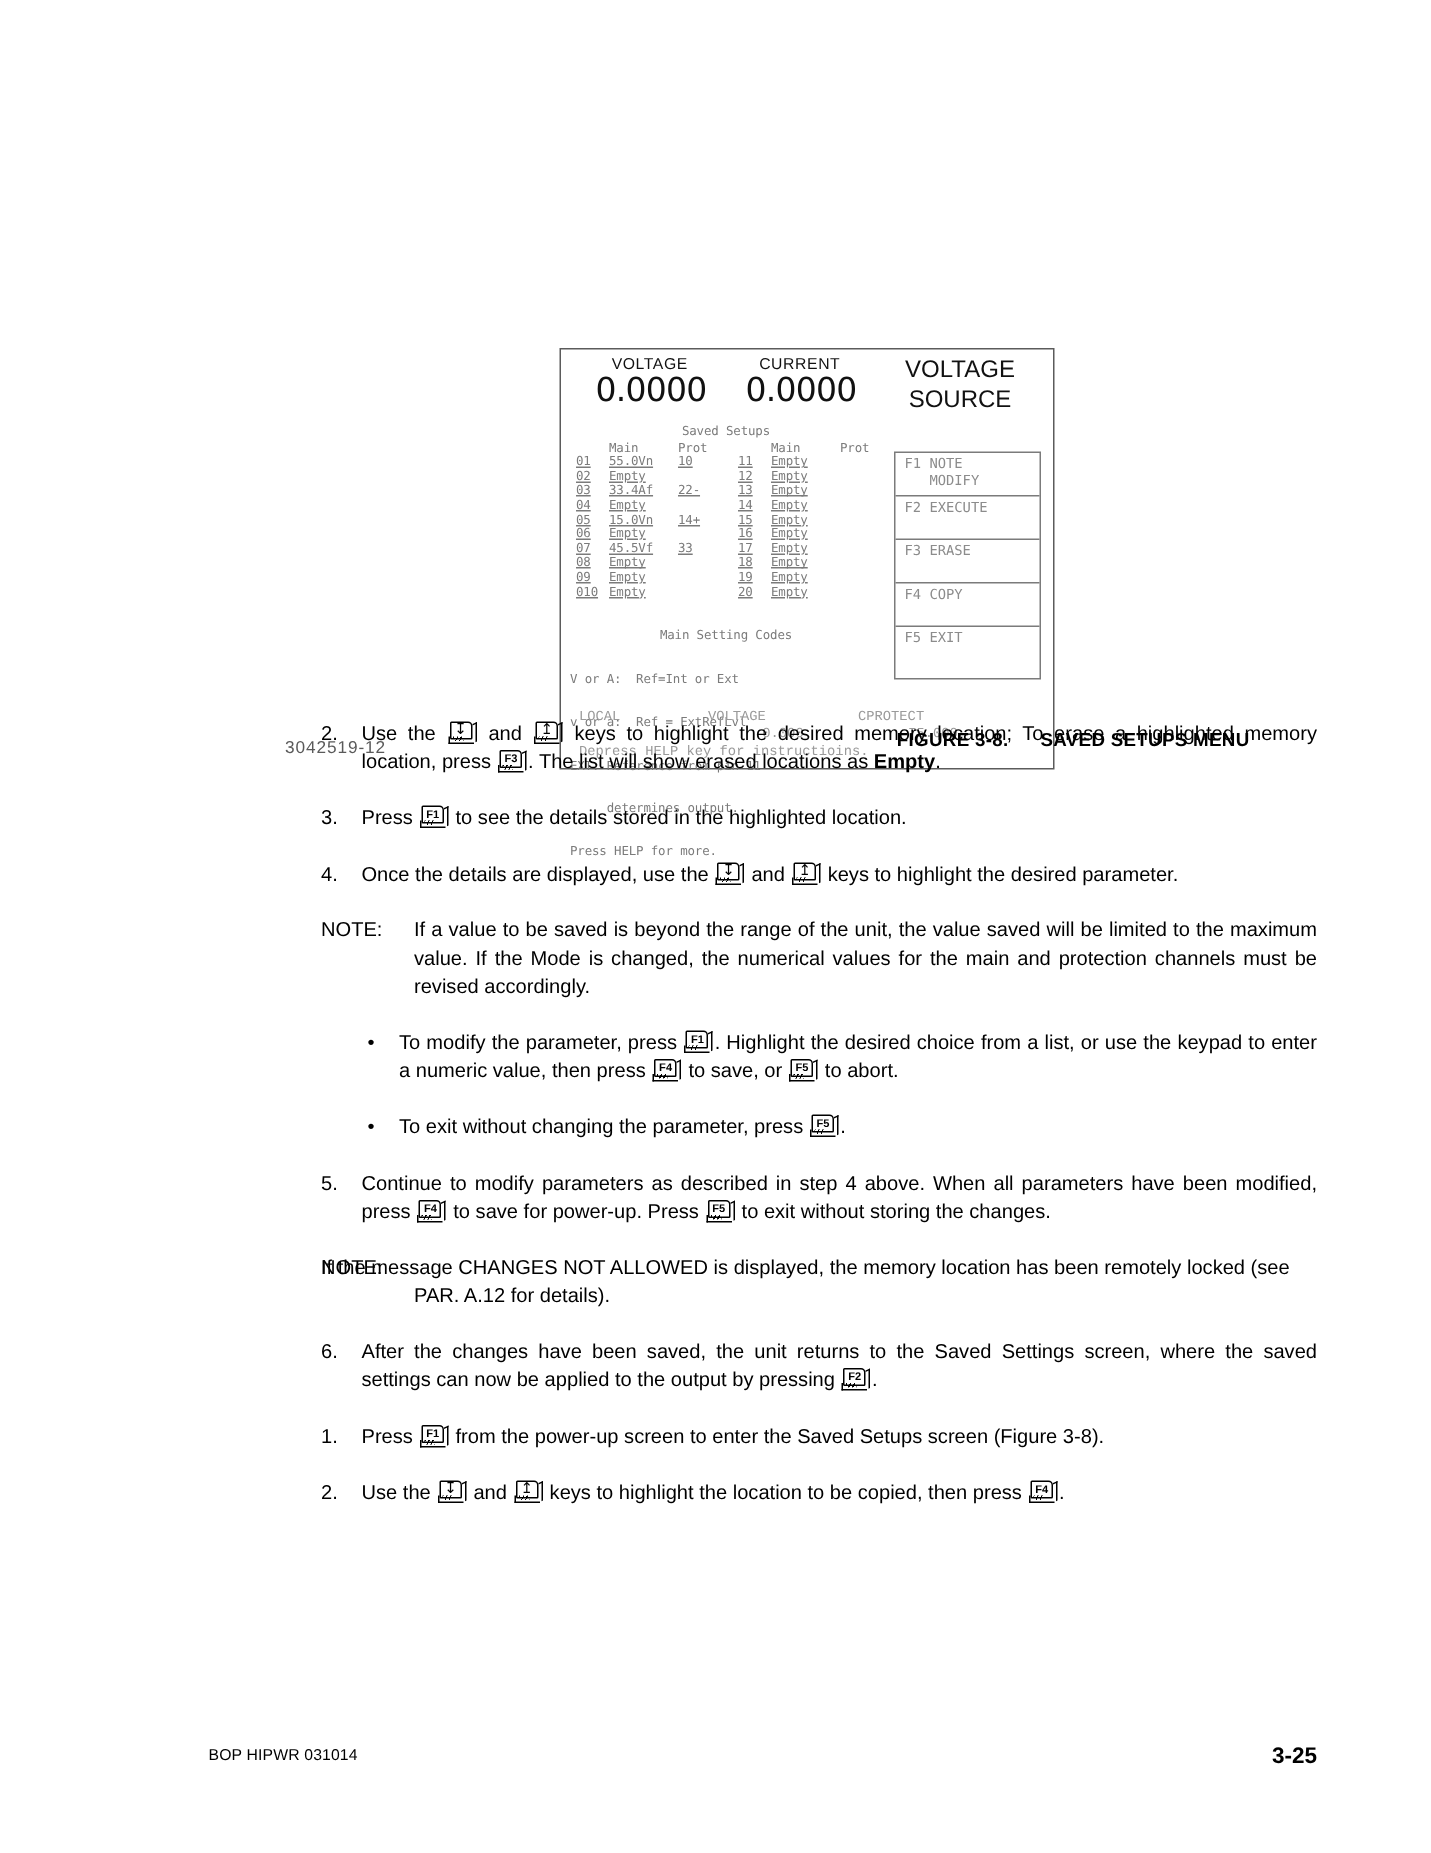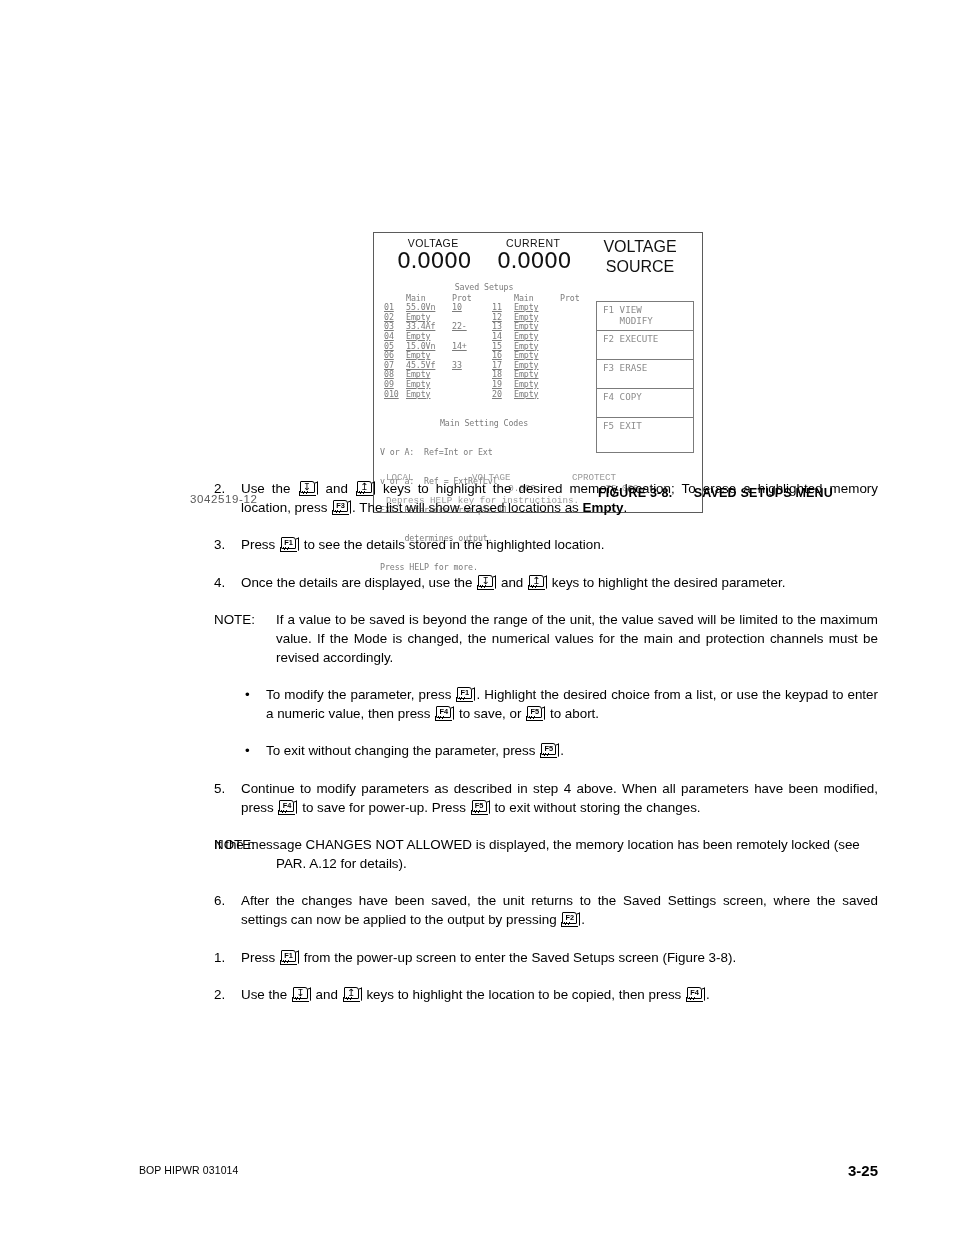--- a/index.html
+++ b/index.html
@@ -514,21 +514,21 @@
           <div class="centered">Main Setting Codes</div>
           <div>V or A:  Ref=Int or Ext</div>
           <div>v or a:  Ref = ExtRefLvl</div>
           <div>EXT: Reference from pin 11</div>
           <div>     determines output.</div>
           <div>Press HELP for more.</div>
         </div>
       </div>
 
       <div class="fkeys">
-        <div class="fkey">F1 VIEW
+        <div class="fkey">F1 NOTE
    MODIFY</div>
         <div class="fkey">F2 EXECUTE</div>
         <div class="fkey">F3 ERASE</div>
         <div class="fkey">F4 COPY</div>
         <div class="fkey">F5 EXIT</div>
       </div>
     </div>
 
     <div class="lcd-status">
       <div class="status-row1">

